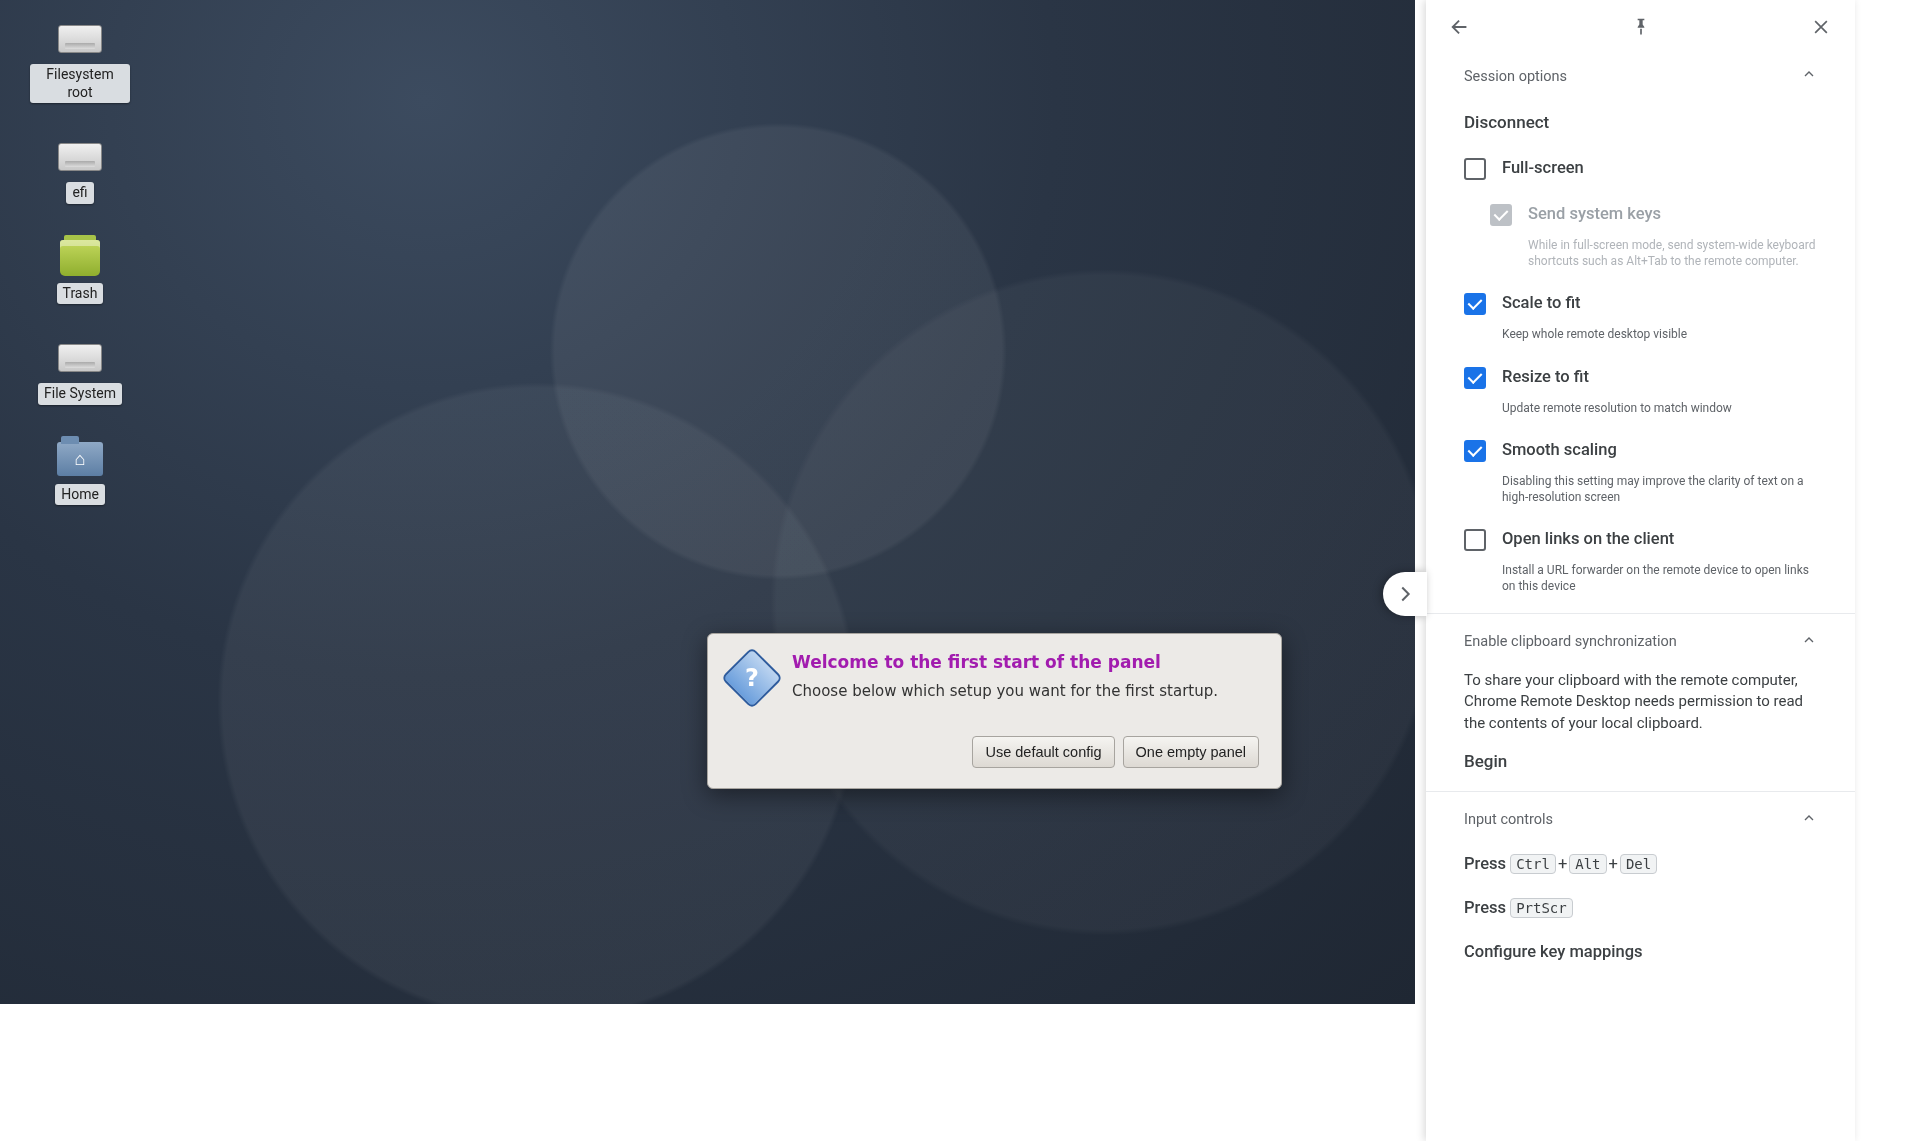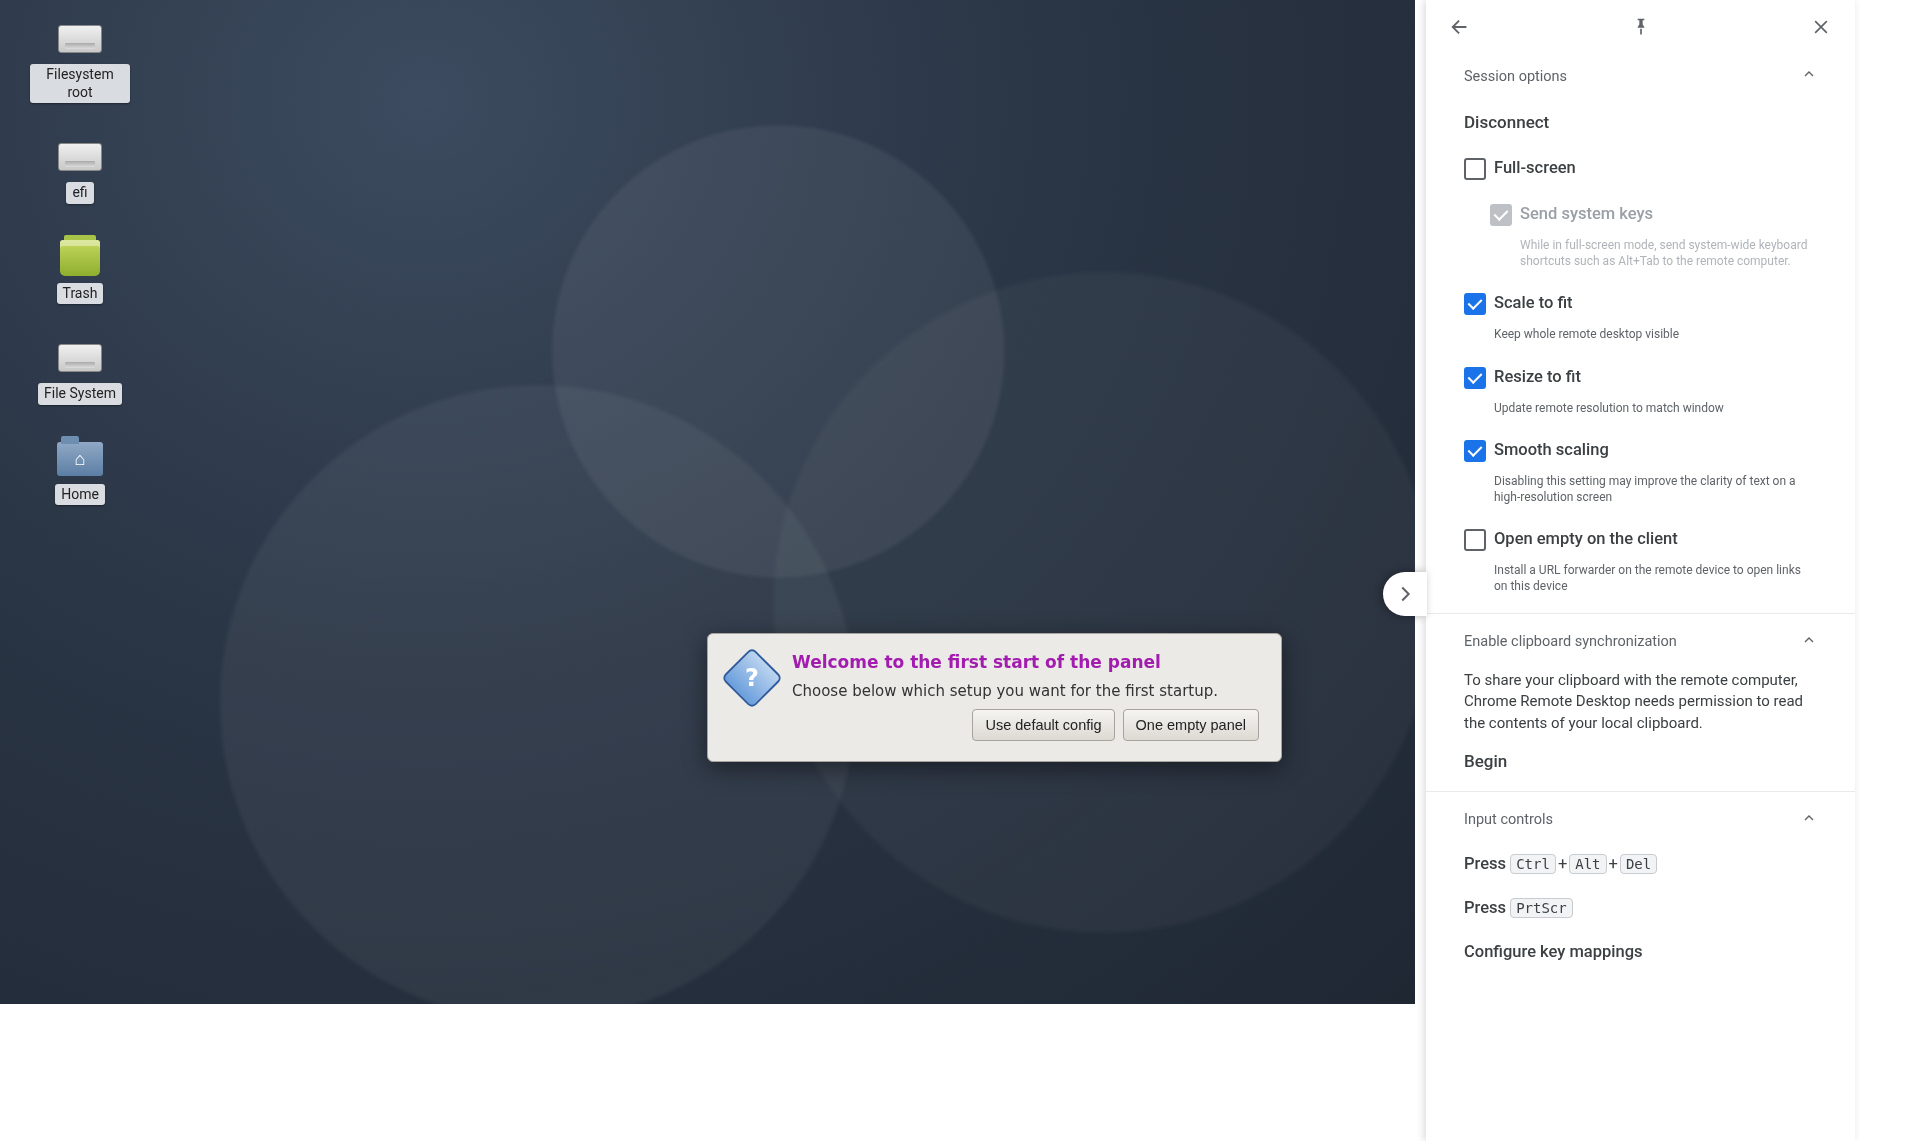--- a/index.html
+++ b/index.html
@@ -83,21 +83,21 @@
 .dlg-row { display:flex; gap:18px; }
 .dlg-qicon {
   width:44px;height:44px;transform:rotate(45deg);
   background:linear-gradient(#bcd4f0,#6a9edc);
   border:2px solid #2e5c9e;border-radius:6px;
   display:flex;align-items:center;justify-content:center;flex:none;margin-top:4px;
 }
 .dlg-qicon span{transform:rotate(-45deg);color:#fff;font-weight:bold;font-size:24px;}
 .dlg-text h3{font-size:17px;color:#a21caf;margin-bottom:10px;font-weight:bold;}
 .dlg-text p{font-size:15px;color:#333;}
-.dlg-btns{display:flex;justify-content:flex-end;gap:8px;margin-top:9px;}
+.dlg-btns{display:flex;justify-content:flex-end;gap:8px;margin-top:36px;}
 .dlg-btns button{
   background:linear-gradient(#f5f4f1,#ddd9d3);
   border:1px solid #a7a49f;border-radius:4px;
   padding:7px 12px;font-size:14.5px;color:#222;cursor:pointer;
 }
 
 
 .drawer-toggle{
   position:absolute;left:1383px;top:572px;width:44px;height:44px;
   background:#fff;border-radius:22px 0 0 22px;
@@ -110,21 +110,21 @@
 .panel {
   position:absolute;left:1426px;top:0;width:429px;height:1141px;
   background:#fff;box-shadow:-2px 0 8px rgba(0,0,0,0.15);
   overflow-y:auto;color:#202124;
 }
 .panel-hdr{height:54px;display:flex;align-items:center;justify-content:space-between;padding:0 20px;}
 .hdr-btn{width:28px;height:28px;display:flex;align-items:center;justify-content:center;color:#5f6368;cursor:pointer;border-radius:50%;}
 .section{padding:0 38px;}
 .sec-head{display:flex;align-items:center;justify-content:space-between;padding:12px 38px 12px 38px;color:#5f6368;font-size:14.5px;cursor:pointer;}
 .action-row{padding:14px 0;font-size:17px;font-weight:500;color:#3c4043;cursor:pointer;}
-.chk-row{display:flex;gap:8px;padding:12px 0;}
+.chk-row{display:flex;gap:16px;padding:12px 0;}
 .chk-box{width:22px;height:22px;border:2.5px solid #5f6368;border-radius:3px;flex:none;cursor:pointer;position:relative;}
 .chk-box.on{background:#1a73e8;border-color:#1a73e8;}
 .chk-box.on::after{content:"";position:absolute;left:5px;top:1px;width:6px;height:11px;border:solid #fff;border-width:0 2.5px 2.5px 0;transform:rotate(45deg);}
 .chk-box.dis{background:#bdc1c6;border-color:#bdc1c6;}
 .chk-box.dis::after{content:"";position:absolute;left:5px;top:1px;width:6px;height:11px;border:solid #fff;border-width:0 2.5px 2.5px 0;transform:rotate(45deg);}
 .chk-body .t{font-size:16.5px;font-weight:500;color:#3c4043;}
 .chk-body .d{font-size:12px;color:#5f6368;margin-top:14px;line-height:1.35;}
 .chk-row.disabled .t{color:#9aa0a6;}
 .chk-row.disabled .d{color:#b0b4b9;}
 .indent{padding-left:26px;}
@@ -266,21 +266,21 @@
       <div class="chk-box on"></div>
       <div class="chk-body">
         <div class="t">Smooth scaling</div>
         <div class="d">Disabling this setting may improve the clarity of text on a high-resolution screen</div>
       </div>
     </div>
 
     <div class="chk-row">
       <div class="chk-box"></div>
       <div class="chk-body">
-        <div class="t">Open empty on the client</div>
+        <div class="t">Open links on the client</div>
         <div class="d">Install a URL forwarder on the remote device to open links on this device</div>
       </div>
     </div>
 
   </div>
 
   <div class="divider"></div>
 
   <div class="sec-head">
     <span>Enable clipboard synchronization</span>

